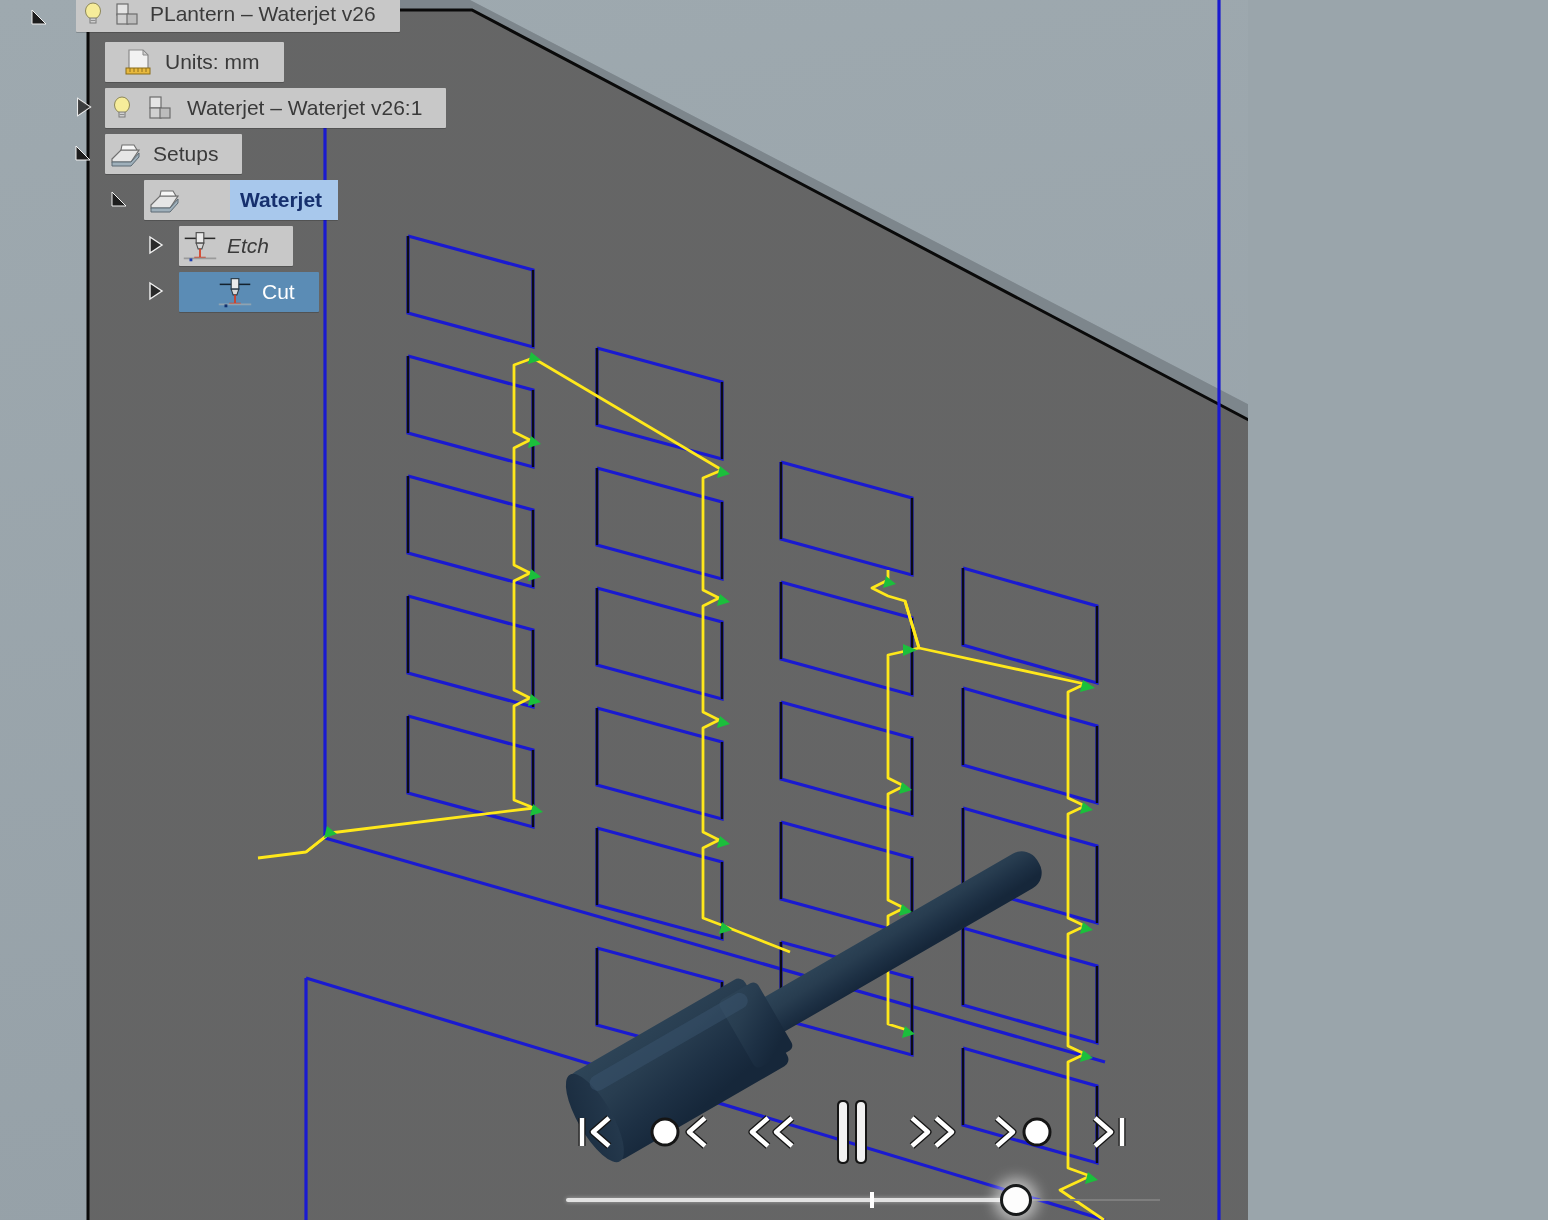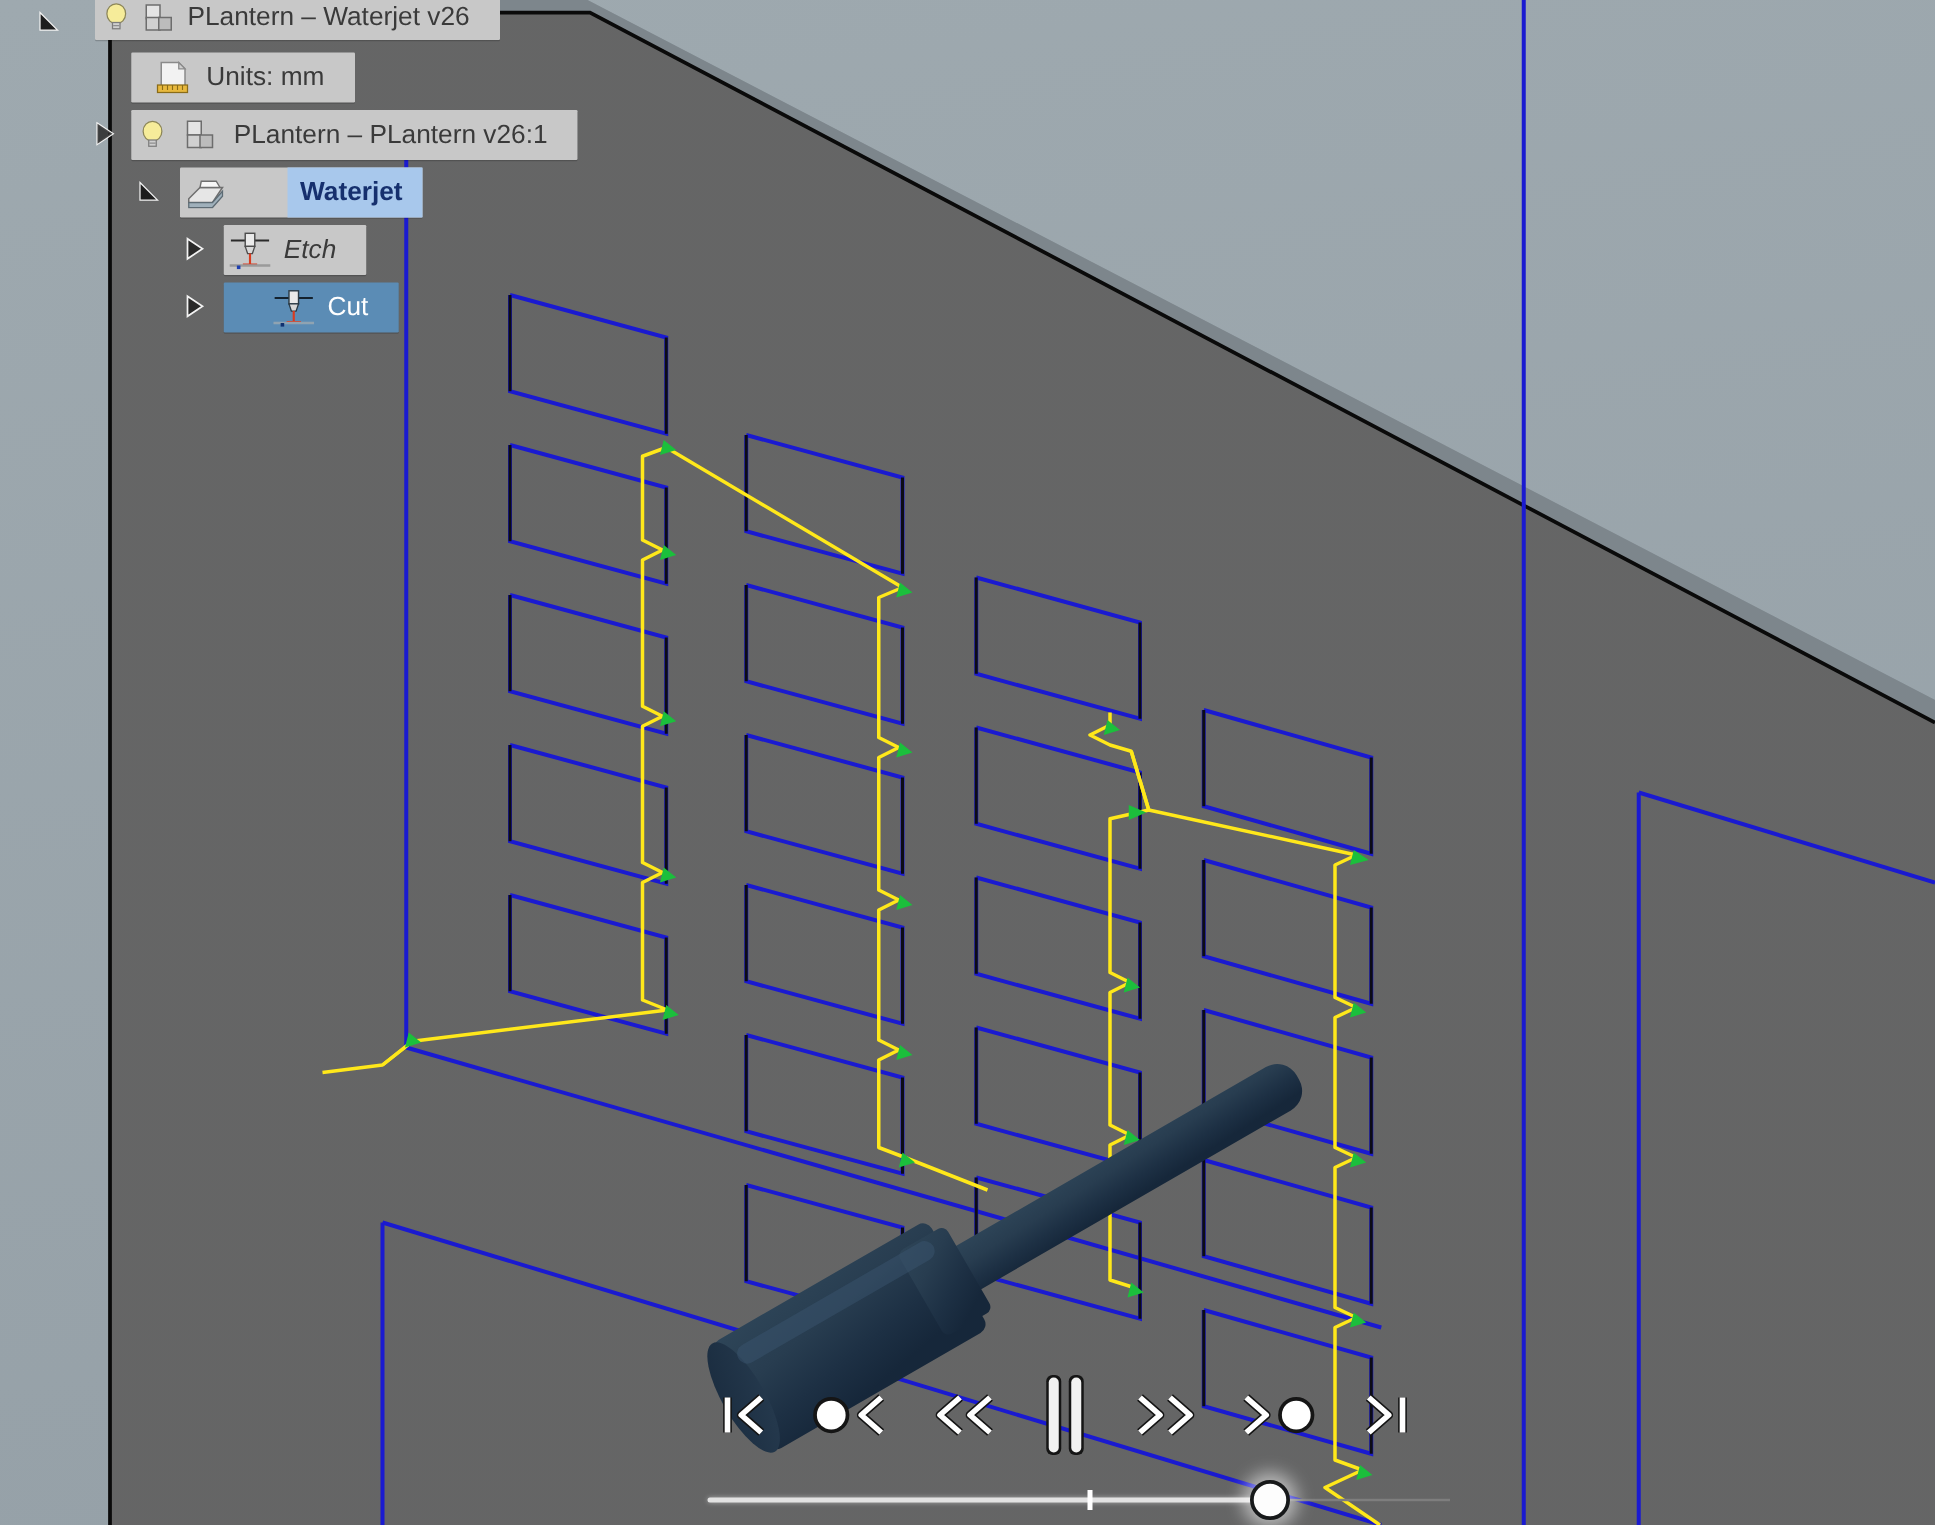--- a/index.html
+++ b/index.html
@@ -6,21 +6,21 @@
   * { box-sizing: border-box; }
   html, body {
     margin: 0; padding: 0;
     width: 1548px; height: 1220px;
     overflow: hidden;
     font-family: "Liberation Sans", sans-serif;
     background: #9aa5ab;
   }
   #app {
     position: relative;
-    width: 1548px; height: 1220px;
+    width: 1248px; height: 1220px;
     background: #0c4a6e;
     overflow: hidden;
   }
 
   
   #viewport {
     position: absolute;
     inset: 0;
     width: 1548px; height: 1220px;
   }
@@ -421,24 +421,41 @@
             <rect x="8.5" y="18" width="5" height="1" fill="#8e8e8e"></rect>
           </svg>
         </span>
         <span class="ico">
           <svg width="28" height="26" viewBox="0 0 28 26">
             <rect x="4" y="2" width="11" height="11" fill="#e4e4e4" stroke="#6d6d6d" stroke-width="1.2"></rect>
             <rect x="4" y="13" width="11" height="10" fill="#d0d0d0" stroke="#6d6d6d" stroke-width="1.2"></rect>
             <rect x="14" y="13" width="10" height="10" fill="#bcbcbc" stroke="#6d6d6d" stroke-width="1.2"></rect>
           </svg>
         </span>
-        <span class="label">PLantern – PLantern v26:1</span>
+        <span class="label">Waterjet – Waterjet v26:1</span>
       </div>
     </div>
 
+    <div class="tree-row">
+      <span class="twisty" style="left:72px; top:12px;">
+        <svg width="22" height="22" viewBox="0 0 22 22">
+            <polygon points="4,4 18,18 4,18" fill="#1d1d1d" stroke="#f2f2f2" stroke-width="1"></polygon>
+          </svg>
+      </span>
+      <div class="pill" style="position:absolute; left:105px; top:4px;">
+        <span class="ico">
+          <svg width="34" height="26" viewBox="0 0 34 26">
+            <polygon points="3,18 12,9 30,9 22,21 3,21" fill="#e6e6e6" stroke="#6f6f6f" stroke-width="1.2"></polygon>
+            <polygon points="13,4 25,4 28,9 12,9" fill="#f7f7f7" stroke="#6f6f6f" stroke-width="1.1"></polygon>
+            <polygon points="3,21 22,21 30,12 30,16 22,25 3,25" fill="#9fb0bb" stroke="#5d6b74" stroke-width="1"></polygon>
+          </svg>
+        </span>
+        <span class="label">Setups</span>
+      </div>
+    </div>
 
     <div class="tree-row">
       <span class="twisty" style="left:108px; top:12px;">
         <svg width="22" height="22" viewBox="0 0 22 22">
             <polygon points="4,4 18,18 4,18" fill="#1d1d1d" stroke="#f2f2f2" stroke-width="1"></polygon>
           </svg>
       </span>
       <div class="pill" style="position:absolute; left:144px; top:4px; padding-right:0;">
         <span class="ico">
           <svg width="34" height="26" viewBox="0 0 34 26">

